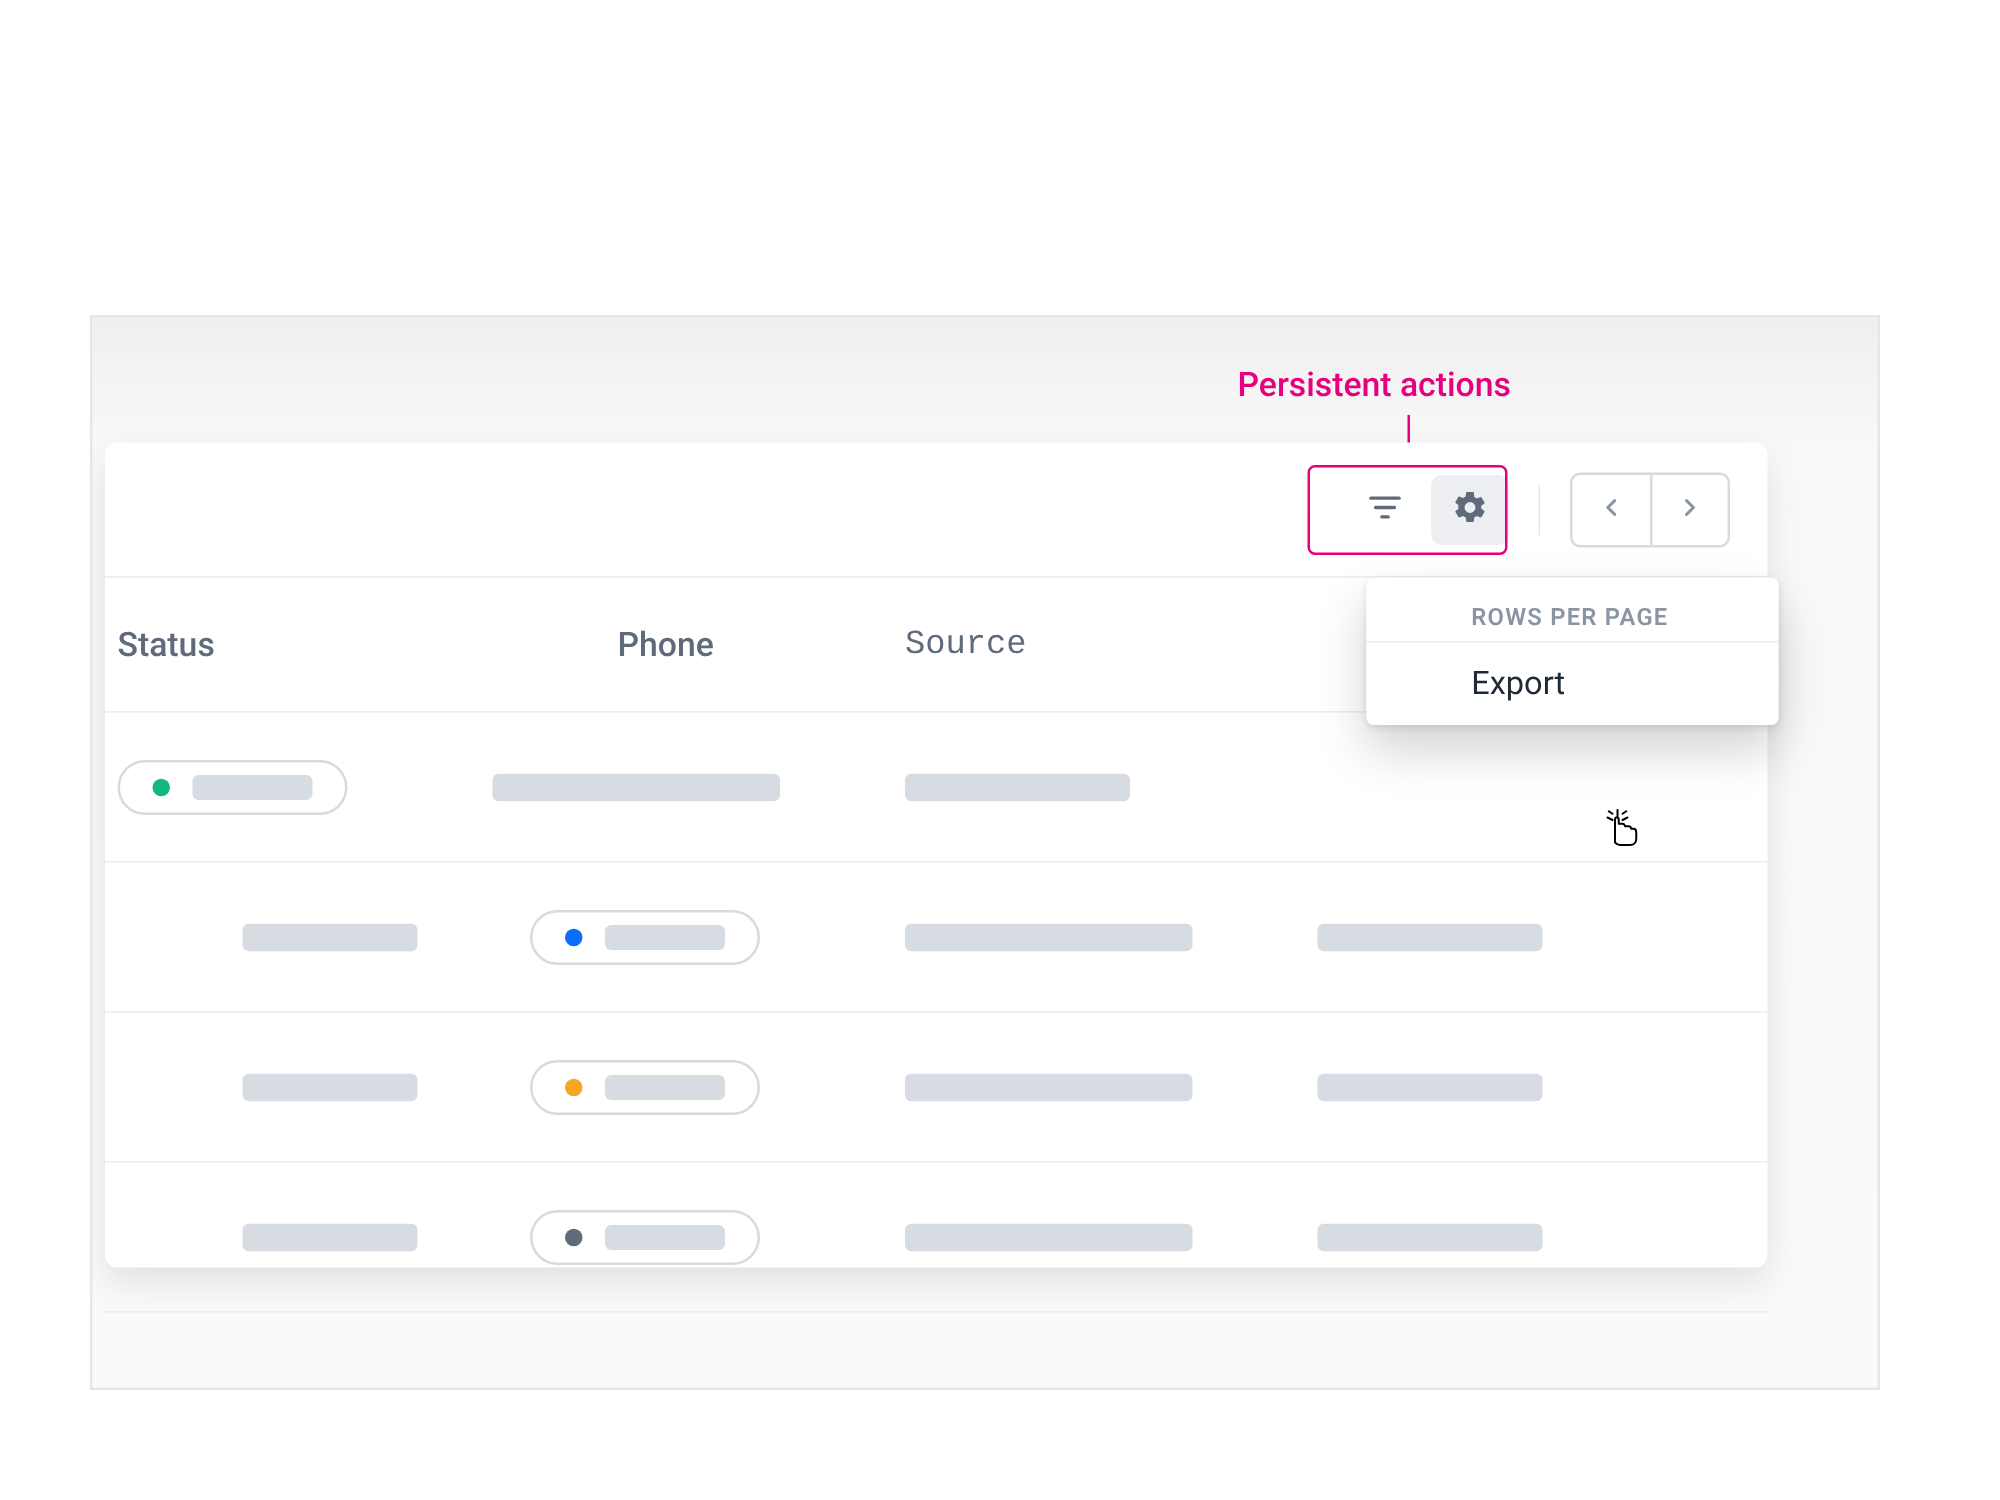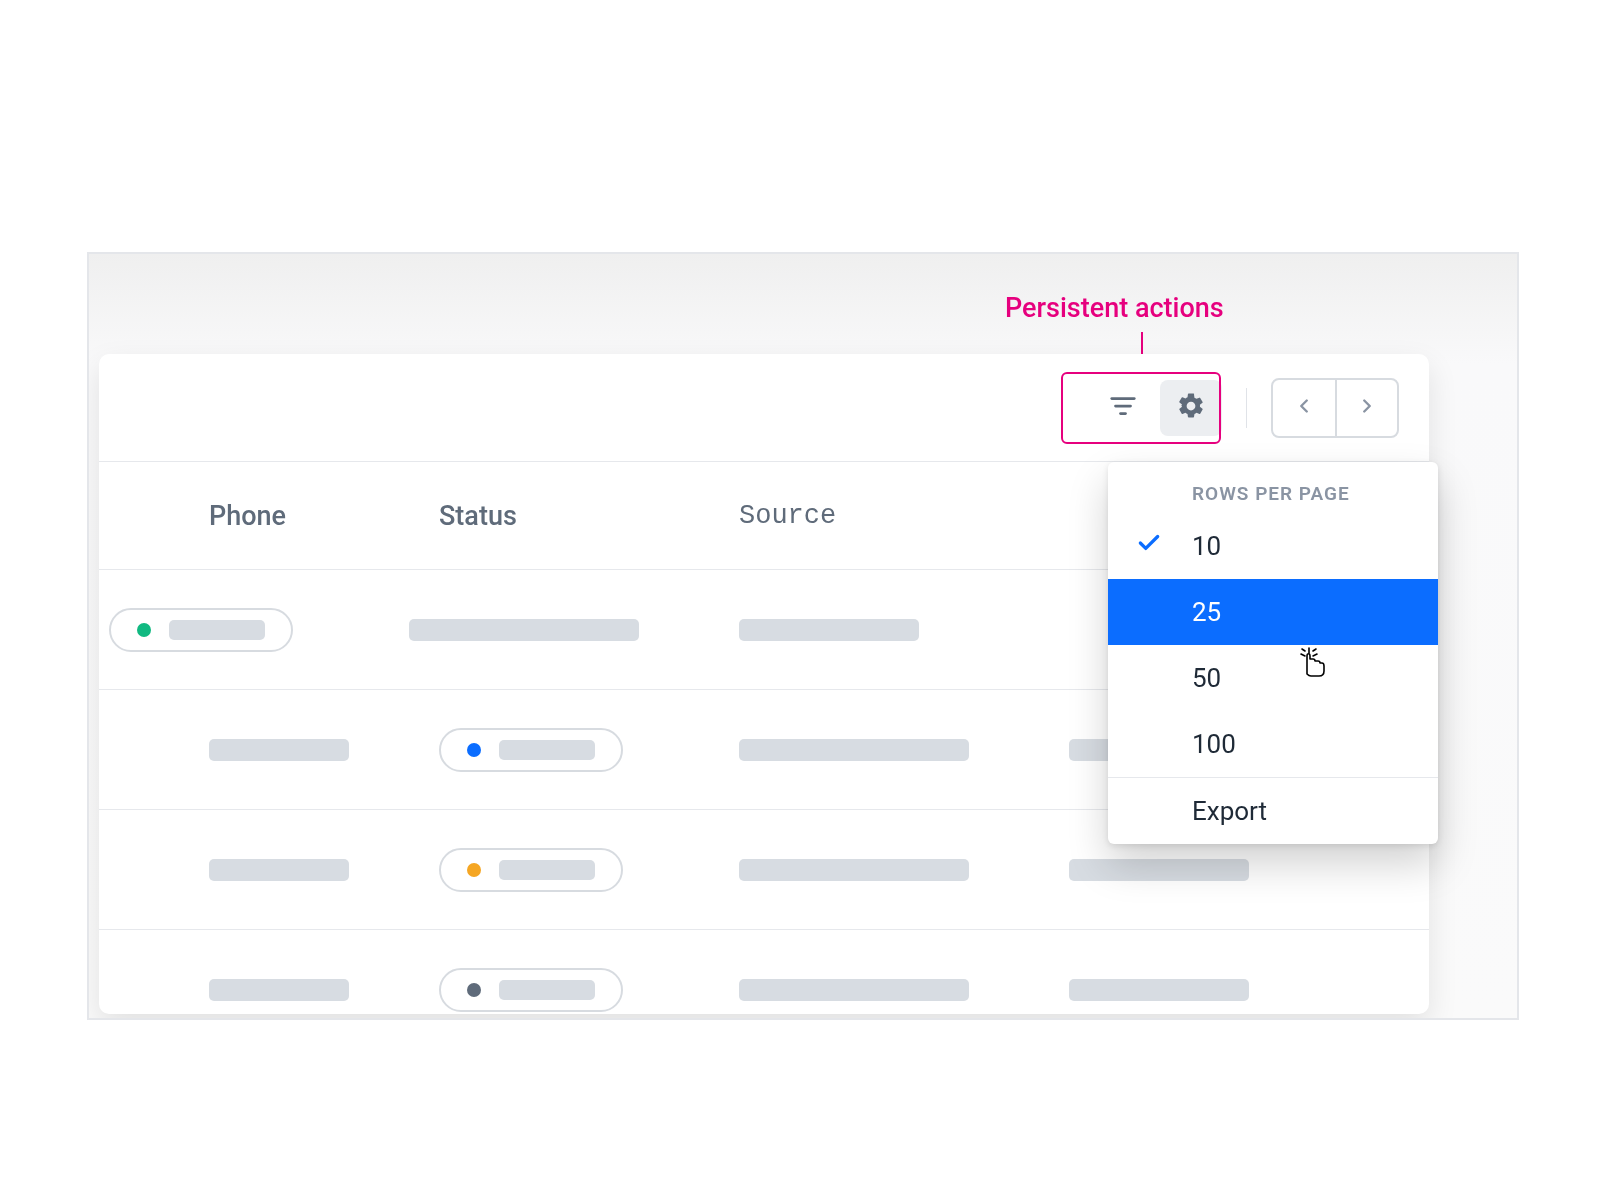--- a/index.html
+++ b/index.html
@@ -1,23 +1,23 @@
 <!DOCTYPE html>
 <html><head>
 <meta charset="utf-8">
 <style>
   * { box-sizing: border-box; margin: 0; padding: 0; }
   html, body { width: 1600px; height: 1200px; background: #fff; font-family: -apple-system, BlinkMacSystemFont, "Segoe UI", Roboto, Helvetica, Arial, sans-serif; }
 
   .stage {
     position: absolute;
-    left: 87px;
+    left: 72px;
     top: 252px;
     width: 1432px;
-    height: 768px;
+    height: 860px;
     border: 2px solid #e4e6ea;
     background: linear-gradient(to bottom, #efefef 0%, #f9f9fa 110px, #fafafa 100%);
     overflow: hidden;
   }
 
   
   .annotation-label {
     position: absolute;
     top: 38px;
     left: 916px;
@@ -238,22 +238,22 @@
           <span>
             <svg width="22" height="22" viewBox="0 0 24 24" fill="none" stroke="#8a94a3" stroke-width="2.6" stroke-linecap="round" stroke-linejoin="round">
                 <polyline points="9 18 15 12 9 6"></polyline>
               </svg>
           </span>
         </div>
       </div>
     </div>
 
     <div class="thead">
+      <div class="th col-status">Status</div>
       <div class="th col-phone">Phone</div>
-      <div class="th col-status">Status</div>
       <div class="th col-source">Source</div>
       <div class="th col-extra"></div>
     </div>
 
     <div id="rows">
         <div class="trow">
           <div class="cell-status"><div class="status-pill">
               <span class="dot" style="background: rgb(17, 185, 129);"></span>
               <span class="pill-bar"></span>
             </div></div>
@@ -308,37 +308,20 @@
           <div class="cell-extra">
             <div class="ph-bar w180"></div>
           </div>
         </div>
       </div>
 
   </div>
 
   <div class="menu">
     <div class="menu-header">ROWS PER PAGE</div>
-    <div id="menu-options">
-        <div class="menu-item">
-          <span class="menu-check"><svg width="26" height="26" viewBox="0 0 24 24" fill="none" stroke="#0b6dff" stroke-width="3" stroke-linecap="round" stroke-linejoin="round">
-              <polyline points="20 6 9 17 4 12"></polyline>
-            </svg></span>
-          <span>10</span>
-        </div>
-        <div class="menu-item hover">
-          <span>25</span>
-        </div>
-        <div class="menu-item">
-          <span>50</span>
-        </div>
-        <div class="menu-item">
-          <span>100</span>
-        </div>
-      </div>
     <div class="menu-divider"></div>
     <div class="menu-item">
       <span>Export</span>
     </div>
   </div>
 
   <div class="cursor">
     <svg width="30" height="34" viewBox="0 0 30 34">
       <path d="M10 30 L10 12 C10 9 13 9 13 12 L13 15 L16 15 C17 15 18 16 18 17 L21 17 C22 17 23 18 23 19 L25 19 C26 19 27 20 27 22 L27 27 C27 30 25 32 22 32 L14 32 C12 32 11 31 10 30 Z M12 9 L12 4 M8 12 L4 10 M16 12 L20 10 M8 7 L5 5 M16 7 L19 5" fill="#fff" stroke="#000" stroke-width="1.6" stroke-linecap="round" stroke-linejoin="round"></path>
     </svg>

